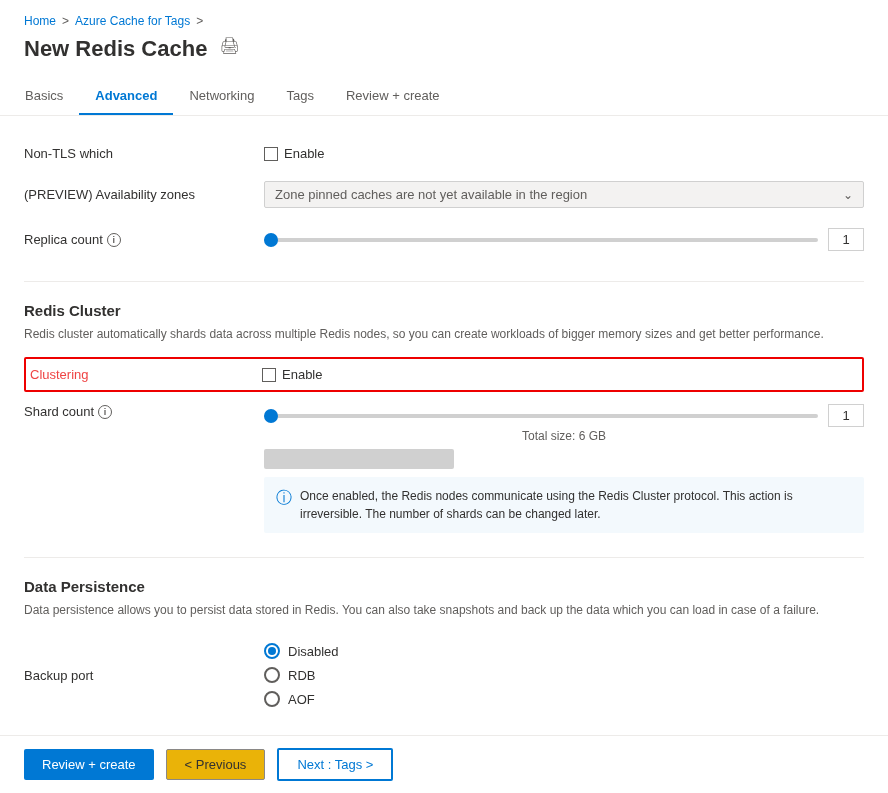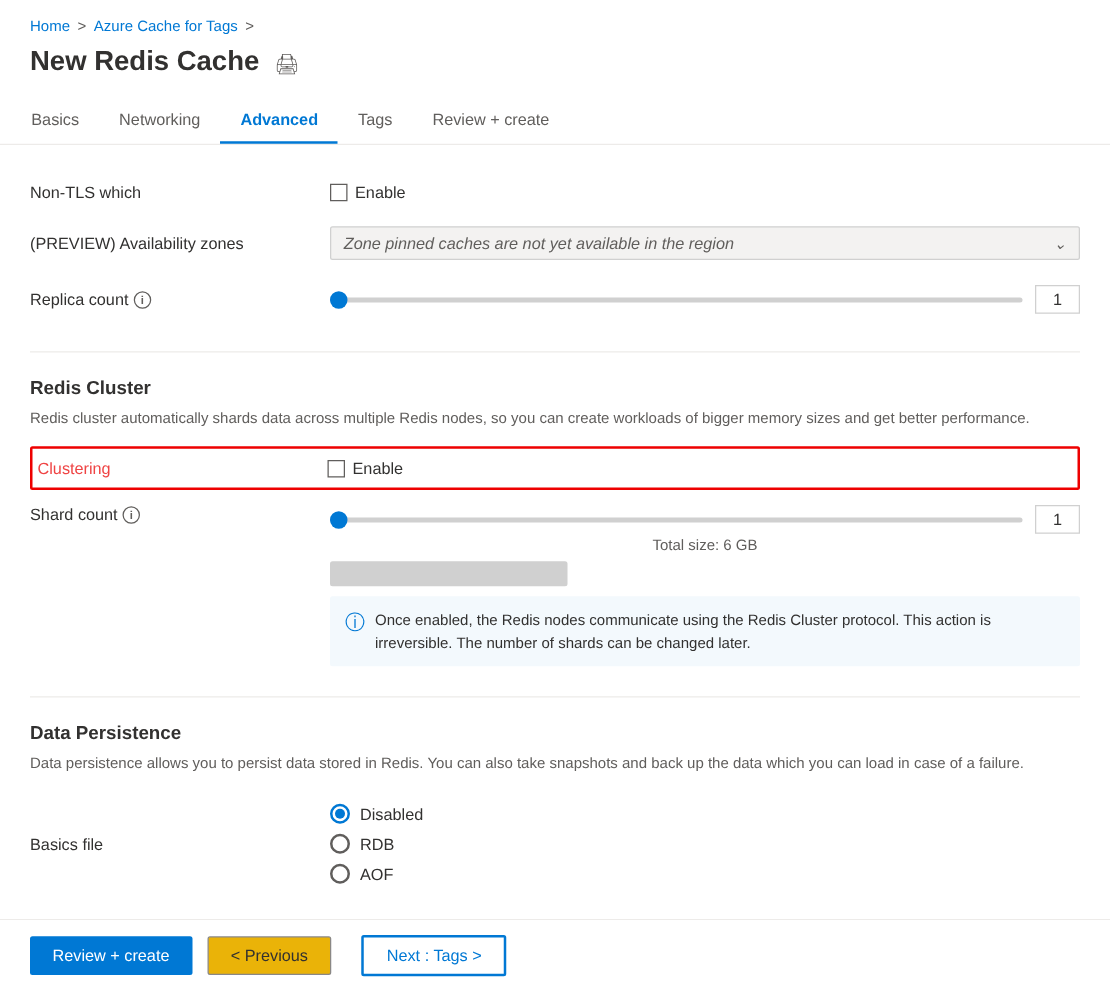--- a/index.html
+++ b/index.html
@@ -2,38 +2,38 @@
 <html><head>
   <meta charset="utf-8">
   <style>
     * { box-sizing: border-box; margin: 0; padding: 0; }
     body { font-family: 'Segoe UI', Arial, sans-serif; font-size: 13px; color: #323130; background: #fff; width: 888px; min-height: 793px; }
 
     .breadcrumb { display: flex; align-items: center; gap: 6px; padding: 14px 24px 0; font-size: 12px; color: #0078d4; }
     .breadcrumb span { color: #605e5c; }
     .breadcrumb a { color: #0078d4; text-decoration: none; }
 
-    .page-header { display: flex; align-items: flex-end; gap: 12px; padding: 8px 24px 16px; }
+    .page-header { display: flex; align-items: flex-start; gap: 12px; padding: 8px 24px 16px; }
     .page-title { font-size: 22px; font-weight: 600; color: #323130; }
     .print-icon { font-size: 16px; color: #605e5c; cursor: pointer; }
 
     .tabs { display: flex; border-bottom: 1px solid #edebe9; padding: 0 9px; gap: 0; }
     .tab { padding: 10px 16px; font-size: 13px; cursor: pointer; border-bottom: 2px solid transparent; color: #605e5c; text-decoration: none; }
     .tab.active { color: #0078d4; border-bottom: 2px solid #0078d4; font-weight: 600; }
 
     .content { padding: 20px 24px; }
 
     .field-row { display: flex; align-items: center; padding: 10px 0; border-bottom: none; }
     .field-label { width: 240px; flex-shrink: 0; font-size: 13px; color: #323130; display: flex; align-items: center; gap: 4px; }
     .field-control { flex: 1; display: flex; align-items: center; gap: 8px; }
 
     .checkbox-wrapper { display: flex; align-items: center; gap: 6px; }
     .checkbox { width: 14px; height: 14px; border: 1px solid #605e5c; background: #fff; display: inline-block; flex-shrink: 0; }
 
-    .dropdown { display: flex; align-items: center; justify-content: space-between; border: 1px solid #d0d0d0; background: #f3f2f1; padding: 5px 10px; border-radius: 2px; flex: 1; color: #605e5c; font-size: 13px; font-style: italic; }
+    .dropdown { display: flex; align-items: center; justify-content: space-between; border: 1px solid #d0d0d0; background: #f3f2f1; padding: 5px 10px; border-radius: 2px; flex: 1; color: #605e5c; font-size: 13px; }
     .dropdown-chevron { color: #605e5c; font-size: 12px; }
 
     .slider-container { display: flex; align-items: center; gap: 10px; flex: 1; }
     .slider { flex: 1; height: 4px; background: #d0d0d0; border-radius: 2px; position: relative; }
     .slider-thumb { width: 14px; height: 14px; background: #0078d4; border-radius: 50%; position: absolute; top: -5px; left: 0; }
     .slider-value { border: 1px solid #d0d0d0; padding: 3px 8px; min-width: 36px; text-align: center; font-size: 13px; }
 
     .section-title { font-size: 15px; font-weight: 600; color: #323130; margin-top: 4px; margin-bottom: 6px; }
     .section-desc { font-size: 12px; color: #605e5c; line-height: 1.5; margin-bottom: 14px; }
 
@@ -58,43 +58,43 @@
     .radio-row { display: flex; align-items: center; gap: 8px; font-size: 13px; }
     .radio-outer { width: 16px; height: 16px; border-radius: 50%; border: 2px solid #0078d4; display: flex; align-items: center; justify-content: center; flex-shrink: 0; }
     .radio-inner { width: 8px; height: 8px; border-radius: 50%; background: #0078d4; }
     .radio-empty { width: 16px; height: 16px; border-radius: 50%; border: 2px solid #605e5c; display: flex; align-items: center; justify-content: center; flex-shrink: 0; }
 
     .info-circle { display: inline-flex; align-items: center; justify-content: center; width: 14px; height: 14px; border-radius: 50%; border: 1px solid #605e5c; font-size: 9px; color: #605e5c; font-weight: bold; }
 
     .footer { position: fixed; bottom: 0; left: 0; width: 888px; background: #fff; border-top: 1px solid #edebe9; padding: 12px 24px; display: flex; align-items: center; gap: 12px; }
     .btn-primary { background: #0078d4; color: #fff; border: none; padding: 8px 18px; font-size: 13px; cursor: pointer; border-radius: 2px; }
     .btn-secondary { background: #eab308; color: #323130; border: 1px solid #8a8886; padding: 7px 18px; font-size: 13px; cursor: pointer; border-radius: 2px; }
-    .btn-next { background: #fff; color: #0078d4; border: 2px solid #0078d4; padding: 7px 18px; font-size: 13px; cursor: pointer; border-radius: 2px; margin-left: 12px; }
+    .btn-next { background: #fff; color: #0078d4; border: 2px solid #0078d4; padding: 7px 18px; font-size: 13px; cursor: pointer; border-radius: 2px; }
 
     .content-scroll { padding-bottom: 70px; }
   </style>
 </head>
 <body>
 
 <div class="breadcrumb">
   <a href="#">Home</a>
   <span>&gt;</span>
   <a href="#">Azure Cache for Tags</a>
   <span>&gt;</span>
 </div>
 
 <div class="page-header">
   <h1 class="page-title">New Redis Cache</h1>
   <span class="print-icon">🖨</span>
 </div>
 
 <div class="tabs">
   <span class="tab">Basics</span>
+  <span class="tab active">Advanced</span>
   <span class="tab">Networking</span>
-  <span class="tab active">Advanced</span>
   <span class="tab">Tags</span>
   <span class="tab">Review + create</span>
 </div>
 
 <div class="content content-scroll">
 
   <div class="field-row">
     <div class="field-label">Non-TLS which</div>
     <div class="field-control">
       <div class="checkbox-wrapper">
@@ -162,21 +162,21 @@
       </div>
     </div>
   </div>
 
   <hr class="separator">
 
   <div class="section-title">Data Persistence</div>
   <div class="section-desc">Data persistence allows you to persist data stored in Redis. You can also take snapshots and back up the data which you can load in case of a failure.</div>
 
   <div class="field-row">
-    <div class="field-label">Basics file</div>
+    <div class="field-label">Backup port</div>
     <div class="field-control">
       <div class="radio-group">
         <div class="radio-row">
           <div class="radio-outer">
             <div class="radio-inner"></div>
           </div>
           <span>Disabled</span>
         </div>
         <div class="radio-row">
           <div class="radio-empty"></div>

